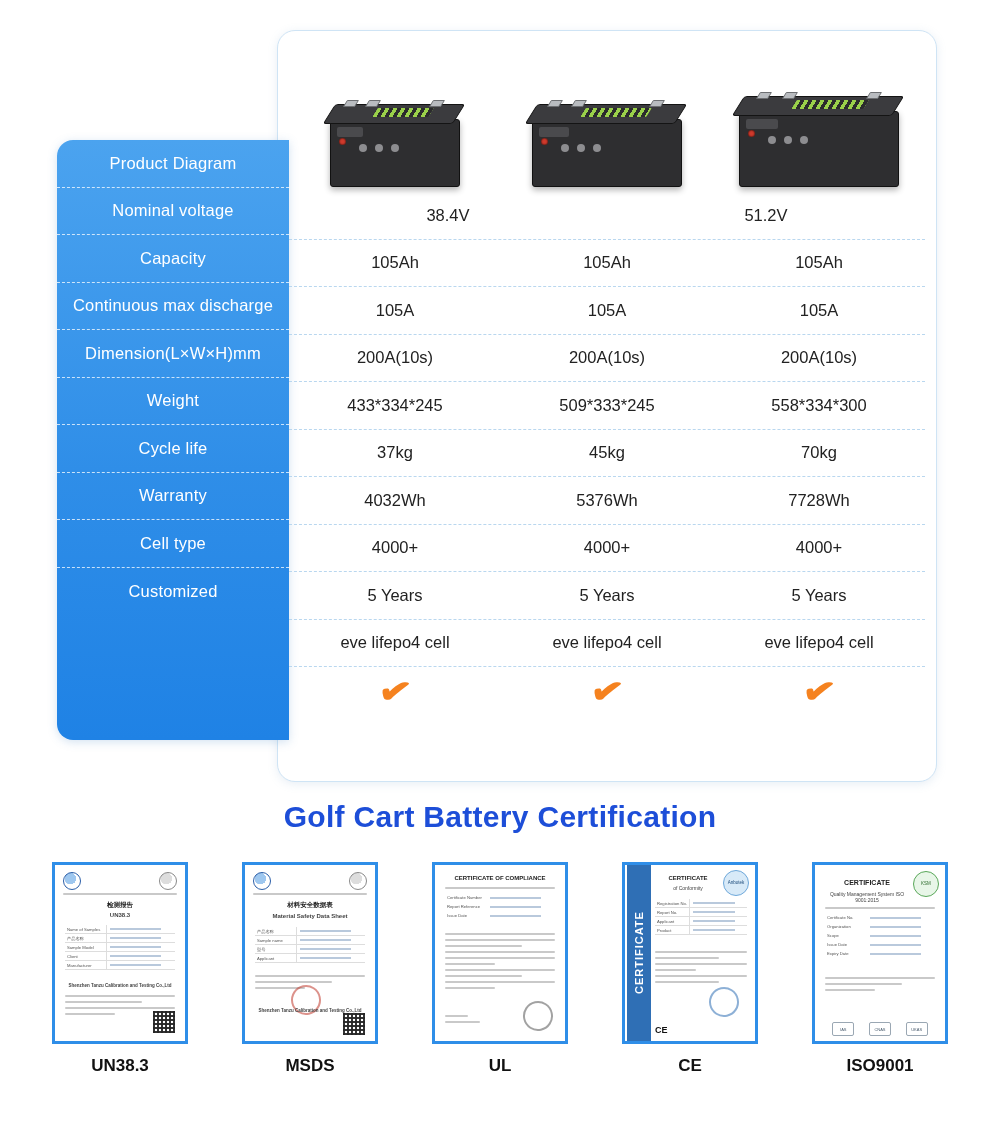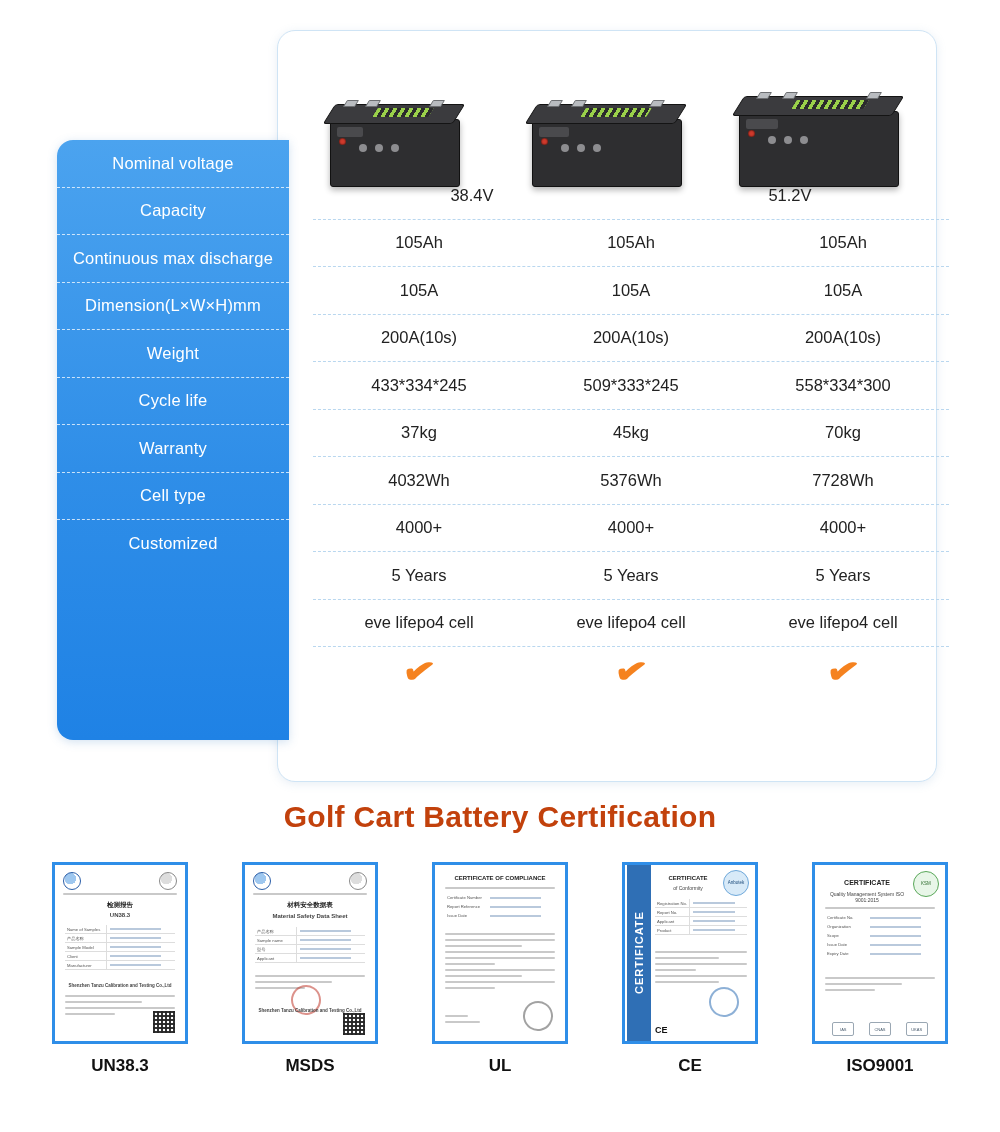--- a/index.html
+++ b/index.html
@@ -164,21 +164,21 @@
   }
 
   
   .cert-title {
     position: absolute;
     left: 0; top: 800px;
     width: 1000px;
     text-align: center;
     font-size: 30px;
     font-weight: bold;
-    color: #c2410c;
+    color: #1d4ed8;
     letter-spacing: .3px;
   }
   .cert-row {
     position: absolute;
     left: 40px; top: 862px;
     width: 920px;
     display: flex;
     justify-content: space-between;
   }
   .cert-item {
@@ -390,32 +390,33 @@
             <div class="dot-red"></div>
             <div class="dot-g1"></div>
               <div class="dot-g2"></div>
               <div class="dot-g3"></div>
           </div>
         </div>
       </div>
     </div>
 
     <div class="label-col">
+      <div class="label-row">Product Diagram</div>
       <div class="label-row">Nominal voltage</div>
       <div class="label-row">Capacity</div>
       <div class="label-row">Continuous max discharge</div>
       <div class="label-row">Dimension(L×W×H)mm</div>
       <div class="label-row">Weight</div>
       <div class="label-row">Cycle life</div>
       <div class="label-row">Warranty</div>
       <div class="label-row">Cell type</div>
       <div class="label-row">Customized</div>
     </div>
 
-    <div class="value-grid" style="top:172px;height:552px;margin-left:24px;">
+    <div class="value-grid" style="top:192px;height:552px;">
       <div class="value-row">
         <div class="value-cell">38.4V</div>
         <div class="value-cell">51.2V</div>
       </div>
       <div class="value-row">
         <div class="value-cell">105Ah</div>
         <div class="value-cell">105Ah</div>
         <div class="value-cell">105Ah</div>
       </div>
       <div class="value-row">

